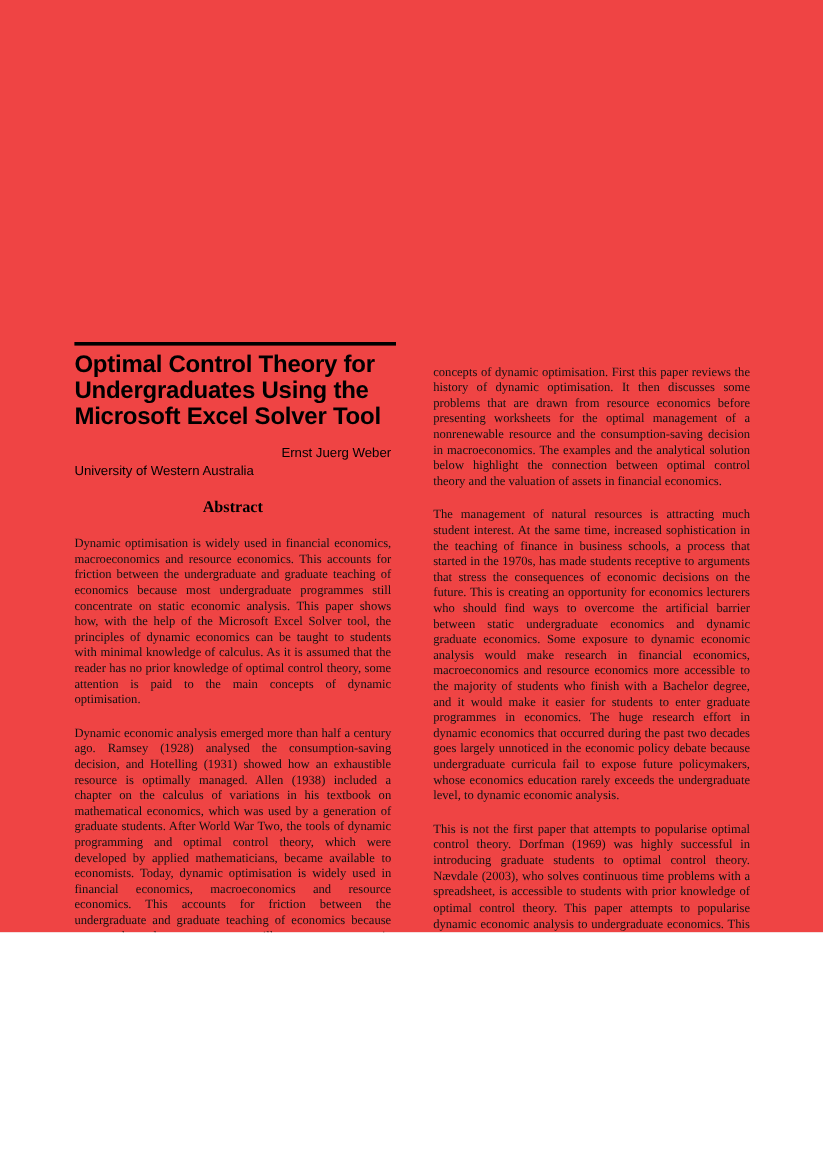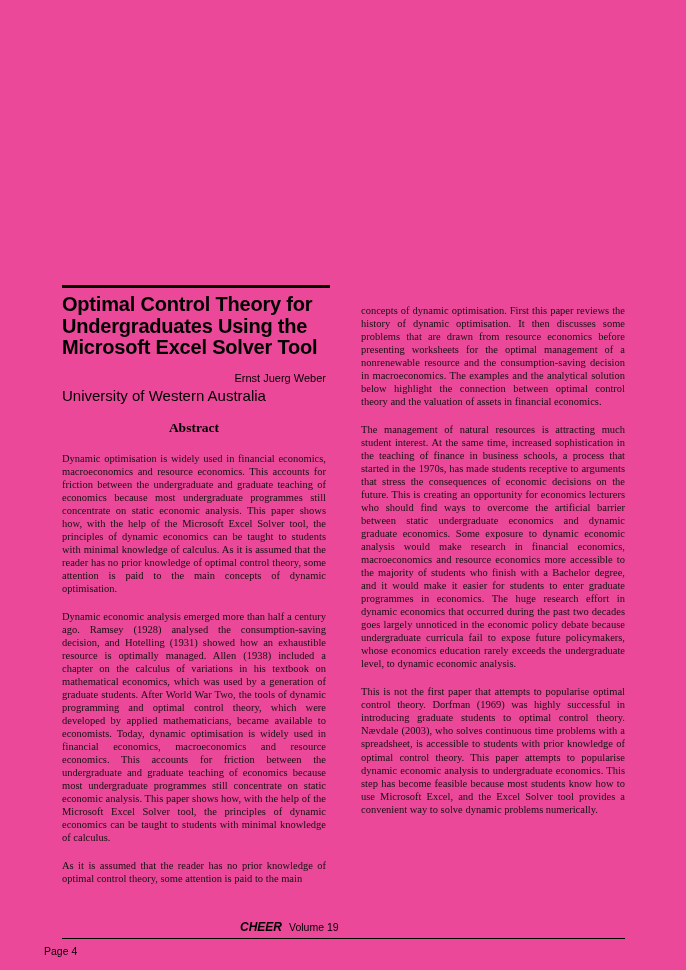--- a/index.html
+++ b/index.html
@@ -3,22 +3,22 @@
 <meta charset="utf-8">
 <style>
   html, body {
     margin: 0;
     padding: 0;
     background: #ffffff;
   }
   .page {
     position: relative;
     width: 686px;
-    height: 970px;
-    background: #ec4899;
+    height: 777px;
+    background: #ef4444;
     outline: 1px solid #e6e6e6;
     overflow: hidden;
     font-family: "Liberation Serif", serif;
     color: #111111;
   }
   .title-rule {
     position: absolute;
     left: 62px;
     top: 285px;
     width: 268px;
@@ -48,21 +48,21 @@
   .author {
     font-family: "Liberation Sans", sans-serif;
     font-weight: normal;
     font-size: 11px;
     text-align: right;
     margin: 0 0 2px 0;
     color: #000000;
   }
   .affiliation {
     font-family: "Liberation Sans", sans-serif;
-    font-size: 15px;
+    font-size: 11px;
     text-align: left;
     margin: 0 0 14px 0;
     color: #000000;
   }
   .section-heading {
     font-family: "Liberation Serif", serif;
     font-weight: bold;
     font-size: 13.5px;
     text-align: center;
     margin: 14px 0 7px 0;

